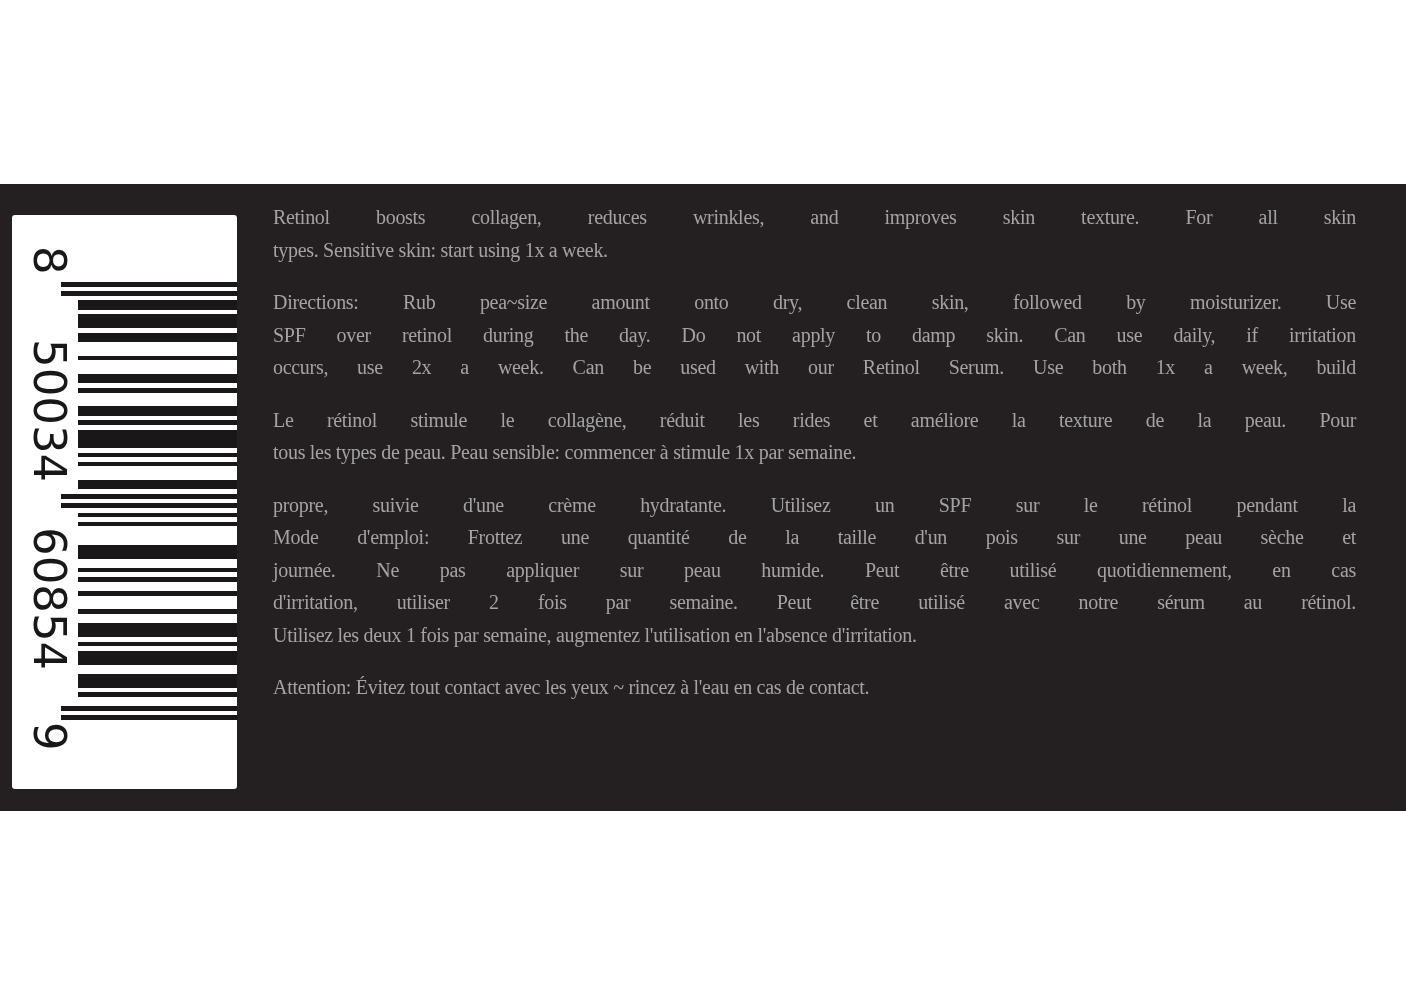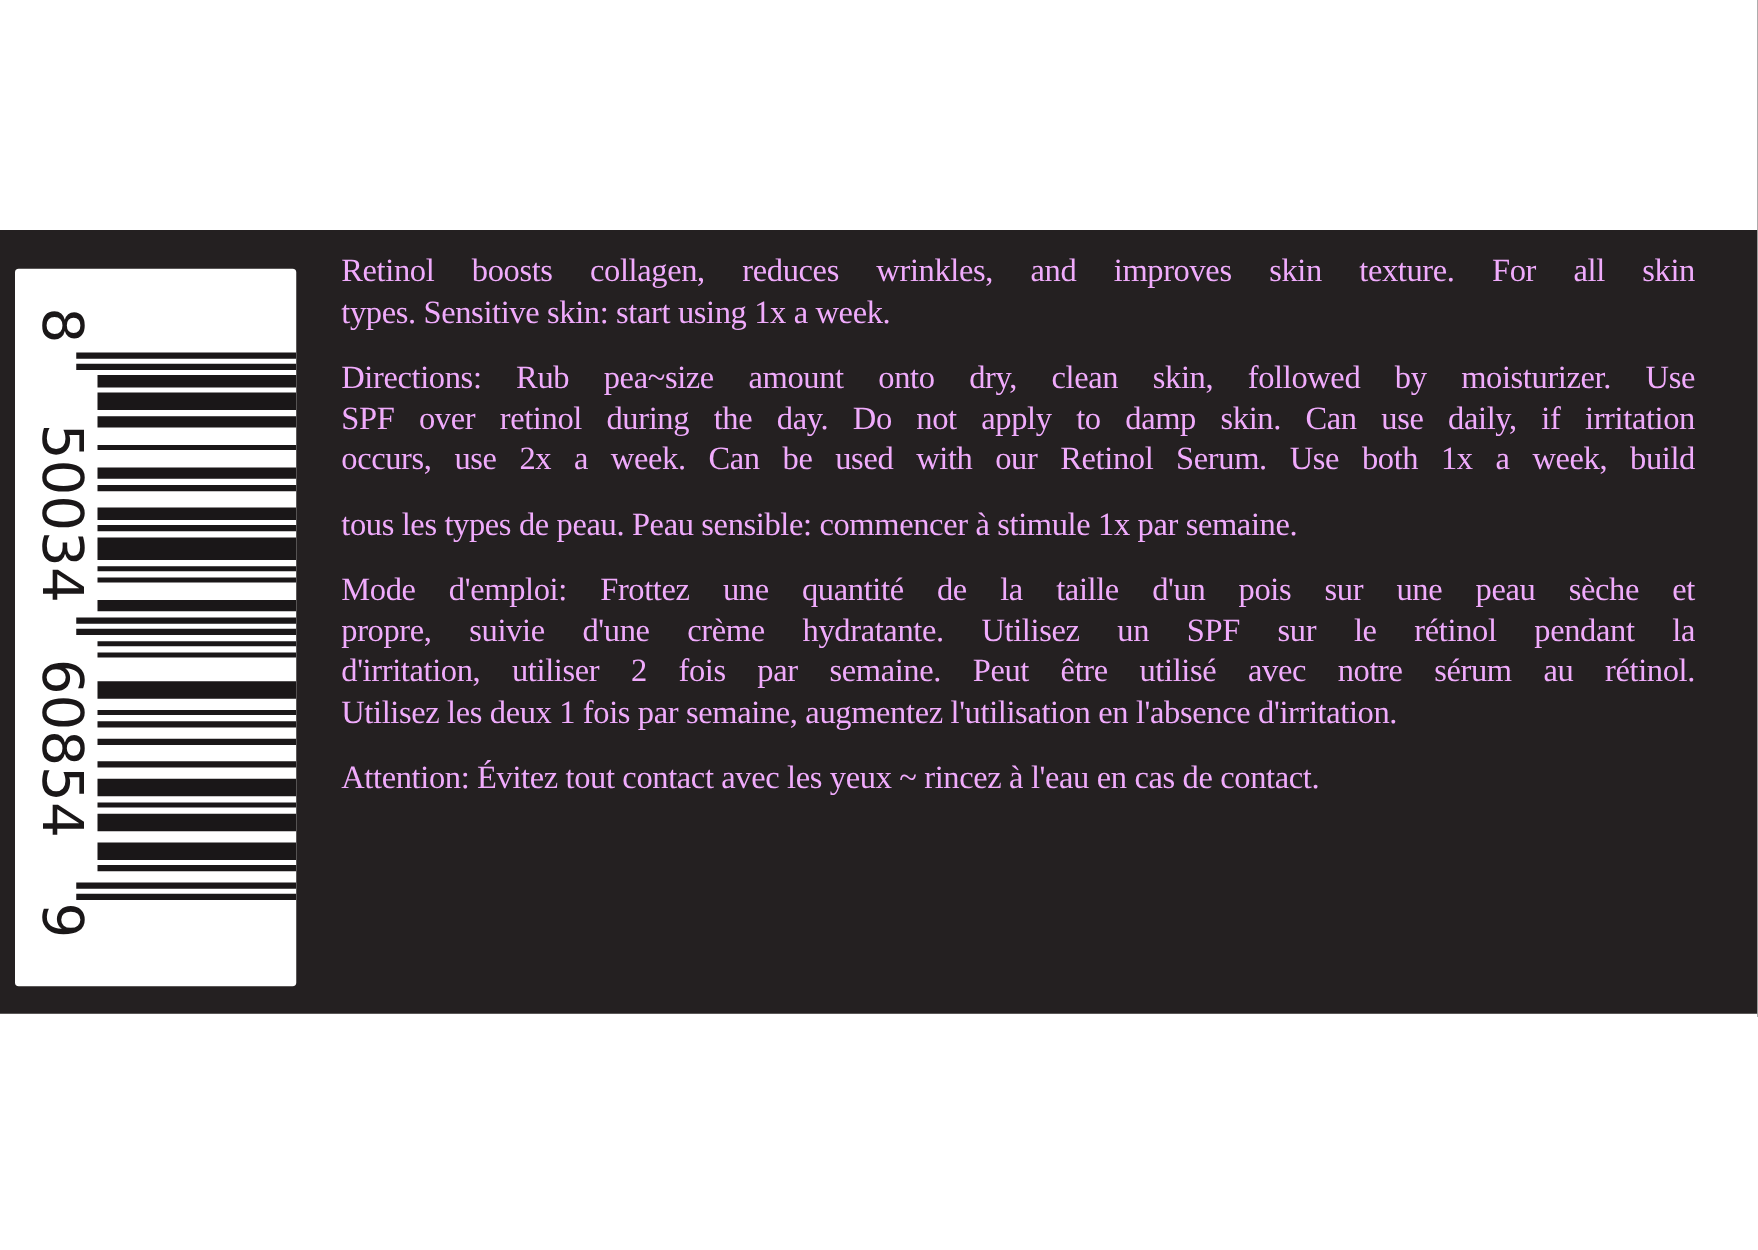--- a/index.html
+++ b/index.html
@@ -57,22 +57,22 @@
   }
   .d-first  { left: 31px; }
   .d-left   { left: 124px; }
   .d-right  { left: 312px; }
   .d-last   { left: 507px; }
   
   .text-column {
     position: absolute;
     left: 273px; top: 17px;          
     width: 1083px;
-    color: #f0abfc;
-    font-size: 26px;
+    color: #a3a3a3;
+    font-size: 20px;
     line-height: 32.5px;
     letter-spacing: -0.3px;
   }
   .para { margin: 0 0 20px 0; }
   .para:last-child { margin-bottom: 16px; }
   .tline {
     text-align: justify;
     text-align-last: justify;
   }
   .tline.last {
@@ -131,25 +131,27 @@
         <div class="para">
           <div class="tline">Retinol boosts collagen, reduces wrinkles, and improves skin texture. For all skin</div>
           <div class="tline last">types. Sensitive skin: start using 1x a week.</div>
         </div>
         <div class="para">
           <div class="tline">Directions: Rub pea~size amount onto dry, clean skin, followed by moisturizer. Use</div>
           <div class="tline">SPF over retinol during the day. Do not apply to damp skin. Can use daily, if irritation</div>
           <div class="tline">occurs, use 2x a week. Can be used with our Retinol Serum. Use both 1x a week, build</div>
         </div>
         <div class="para">
+          <div class="tline">Le rétinol stimule le collagène, réduit les rides et améliore la texture de la peau. Pour</div>
           <div class="tline last">tous les types de peau. Peau sensible: commencer à stimule 1x par semaine.</div>
         </div>
         <div class="para">
+          <div class="tline">propre, suivie d'une crème hydratante. Utilisez un SPF sur le rétinol pendant la</div>
           <div class="tline">Mode d'emploi: Frottez une quantité de la taille d'un pois sur une peau sèche et</div>
-          <div class="tline">propre, suivie d'une crème hydratante. Utilisez un SPF sur le rétinol pendant la</div>
+          <div class="tline">journée. Ne pas appliquer sur peau humide. Peut être utilisé quotidiennement, en cas</div>
           <div class="tline">d'irritation, utiliser 2 fois par semaine. Peut être utilisé avec notre sérum au rétinol.</div>
           <div class="tline last">Utilisez les deux 1 fois par semaine, augmentez l'utilisation en l'absence d'irritation.</div>
         </div>
         <div class="para">
           <div class="tline last">Attention: Évitez tout contact avec les yeux ~ rincez à l'eau en cas de contact.</div>
         </div>
       </div>
 
   </div>
 </div>

